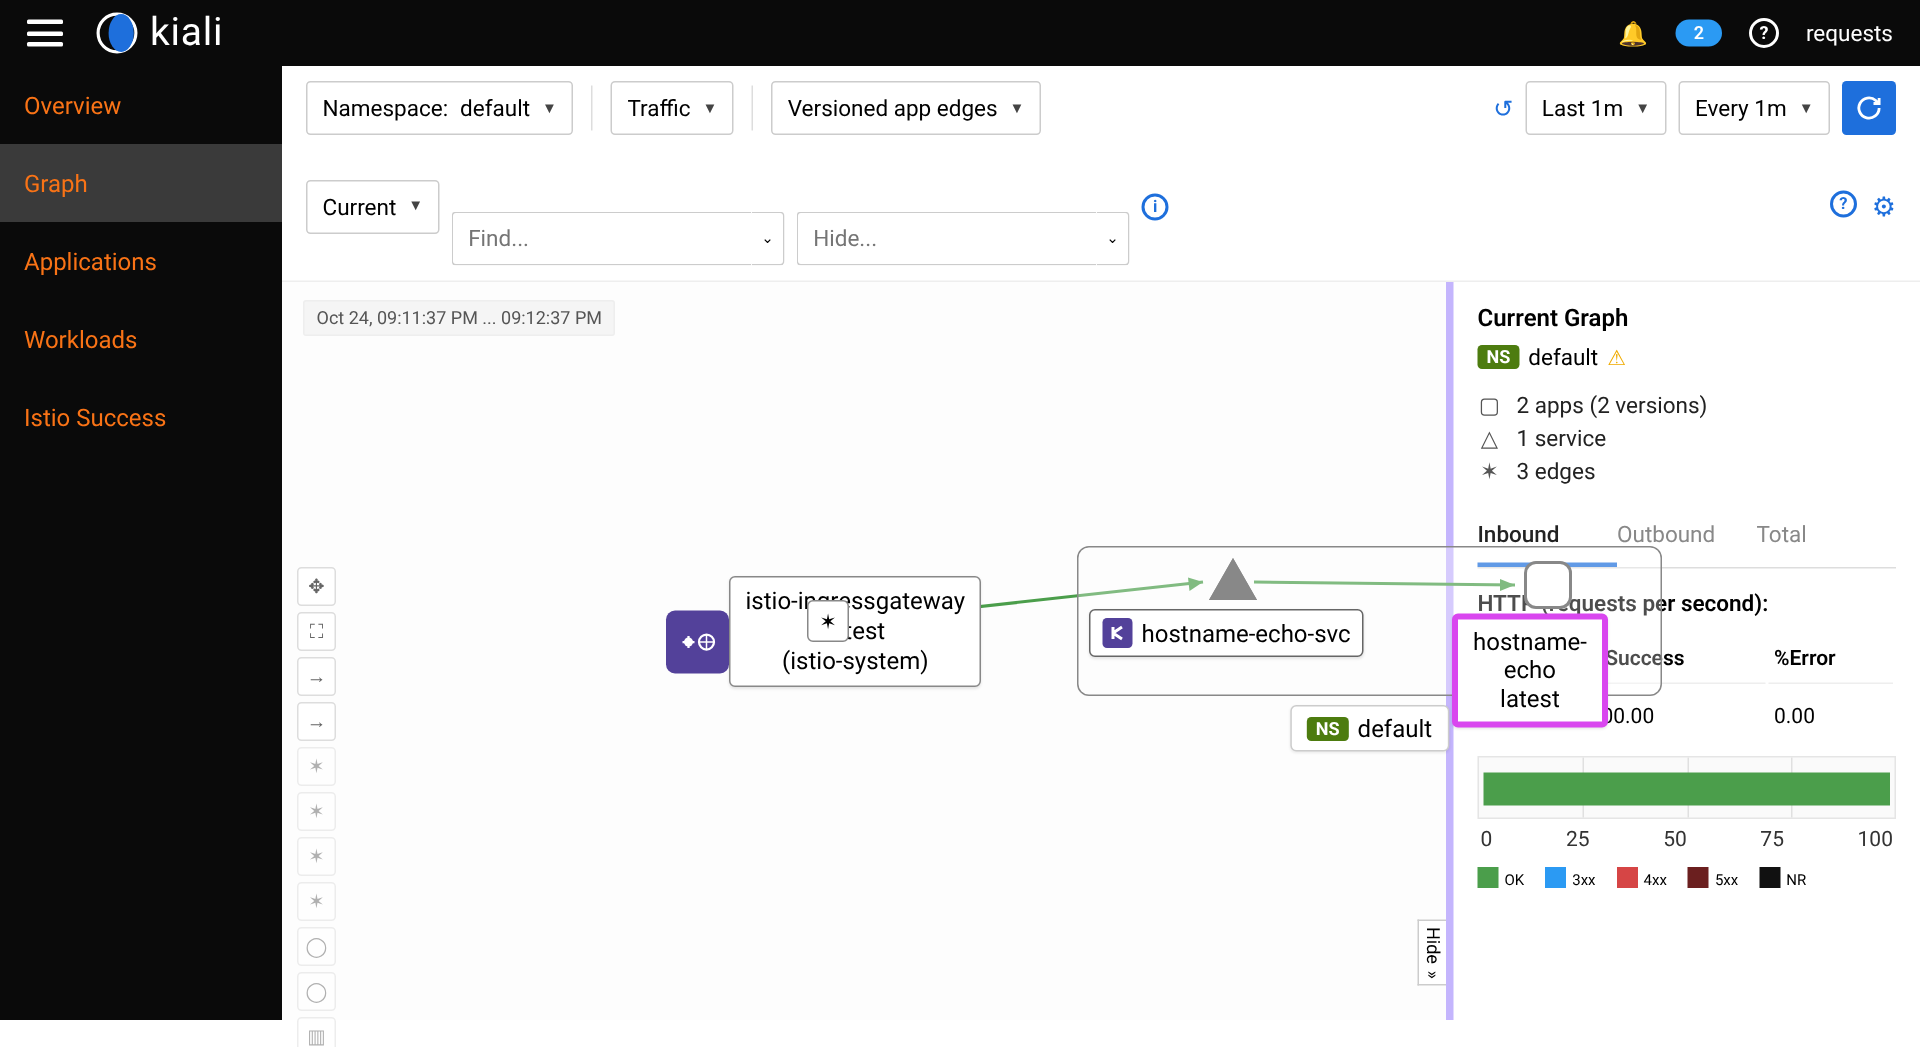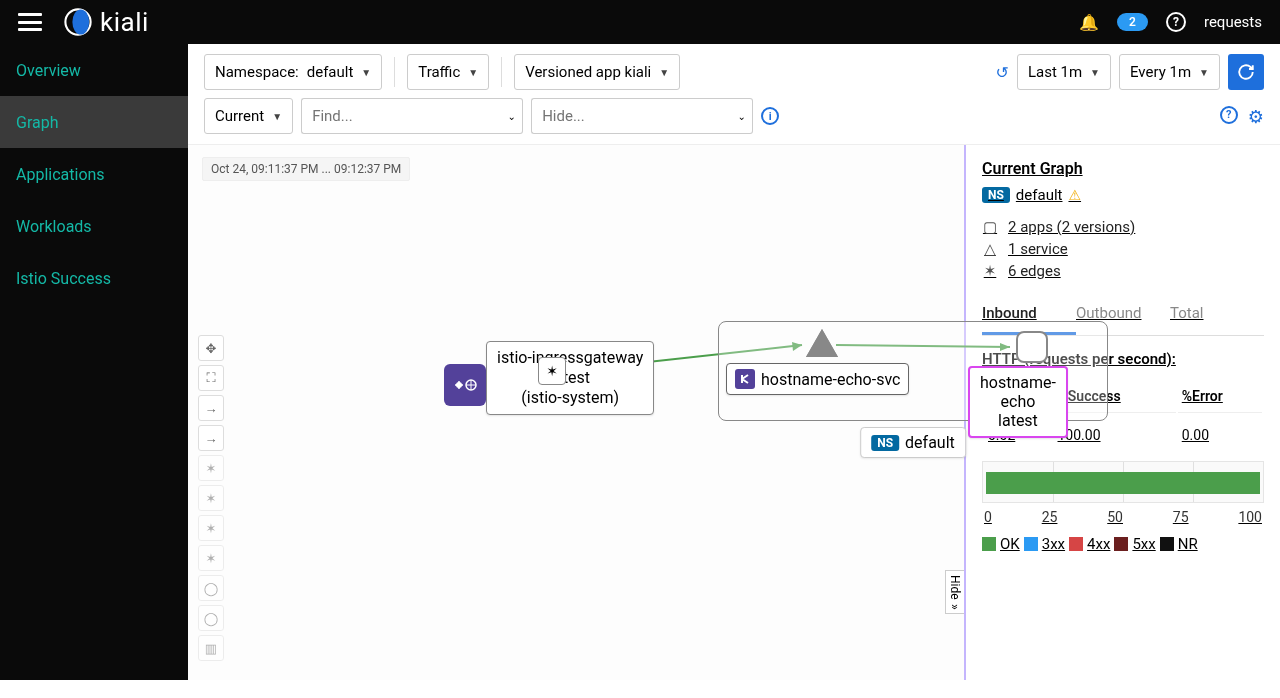--- a/index.html
+++ b/index.html
@@ -11,38 +11,38 @@
 .brand { display: flex; align-items: center; gap: 8px; font-size: 26px; font-weight: 400; letter-spacing: .5px; }
 .brand-icon { width: 28px; height: 28px; }
 .masthead-right { margin-left: auto; display: flex; align-items: center; gap: 18px; }
 .bell { font-size: 16px; }
 .badge-pill { background: #2b9af3; color: #fff; font-size: 12px; font-weight: 600; padding: 2px 12px; border-radius: 999px; }
 .q-icon { width: 20px; height: 20px; border: 2px solid #fff; border-radius: 50%; display: flex; align-items: center; justify-content: center; font-size: 12px; font-weight: 700; }
 .user { font-size: 15px; }
 
 .shell { display: flex; height: calc(100% - 62px); }
 .sidenav { width: 188px; background: #0a0a0a; }
-.sidenav-item { height: 52px; display: flex; align-items: center; padding-left: 16px; color: #14b8a6; font-size: 16px; cursor: pointer; }
+.sidenav-item { height: 52px; display: flex; align-items: center; padding-left: 16px; color: #f97316; font-size: 16px; cursor: pointer; }
 .sidenav-item.active { background: #3a3a3a; }
 
 .main { flex: 1; background: #fff; display: flex; flex-direction: column; }
 .toolbar { padding: 10px 16px 0 16px; display: flex; flex-wrap: wrap; gap: 8px; align-items: center; justify-content: space-between; }
 .select { background: #fff; border: 1px solid #ccc; border-radius: 3px; height: 36px; display: inline-flex; align-items: center; padding: 0 10px; font-size: 15px; cursor: pointer; gap: 8px; }
 .caret { font-size: 10px; color: #444; }
 .vbar { width: 1px; height: 30px; background: #ddd; margin: 0 4px; }
 .toolbar-right { margin-left: auto; display: flex; align-items: center; gap: 8px; }
 .refresh-btn { width: 36px; height: 36px; background: #1e6fdc; border-radius: 3px; display: flex; align-items: center; justify-content: center; color: #fff; cursor: pointer; }
 .history-icon { color: #1e6fdc; }
 
 .toolbar2 { padding: 8px 16px 10px 16px; display: flex; gap: 8px; align-items: center; }
 .text-input { height: 36px; border: 1px solid #ccc; border-radius: 3px; padding: 0 10px; font-size: 15px; }
 .text-input.find { width: 200px; }
 .text-input.hide { width: 200px; }
 .dd-caret { width: 22px; height: 36px; border: 1px solid #ccc; border-left: none; border-radius: 0 3px 3px 0; display: flex; align-items: center; justify-content: center; font-size: 10px; background: #fff; cursor: pointer; }
-.combo { display: flex; }
+.combo { display: flex; margin-top: 43px; }
 .combo input { border-radius: 3px 0 0 3px; border-right: none; }
 .info-icon { width: 18px; height: 18px; border: 2px solid #1e6fdc; border-radius: 50%; display: flex; align-items: center; justify-content: center; font-size: 11px; font-weight: 700; color: #1e6fdc; }
 .toolbar2-right { margin-left: auto; display: flex; gap: 10px; }
 .gear-icon { color: #1e6fdc; font-size: 18px; }
 
 .canvas-area { flex: 1; display: flex; border-top: 1px solid #eee; position: relative; }
 .canvas { flex: 1; position: relative; background: #fdfdfd; }
 .timestamp { position: absolute; top: 12px; left: 14px; background: #f5f5f5; border: 1px solid #eee; padding: 4px 8px; font-size: 12px; color: #555; border-radius: 2px; }
 .canvas-tools { position: absolute; left: 10px; top: 190px; display: flex; flex-direction: column; gap: 4px; }
 .tool-btn { width: 26px; height: 26px; border: 1px solid #ddd; background: #fff; border-radius: 3px; display: flex; align-items: center; justify-content: center; font-size: 13px; color: #666; cursor: pointer; }
@@ -51,54 +51,54 @@
 .graph-svg { position: absolute; left: 0; top: 0; }
 
 .node-ingress { position: absolute; left: 256px; top: 196px; }
 .node-ingress-icon { width: 42px; height: 42px; background: #53419a; border-radius: 6px; display: flex; align-items: center; justify-content: center; color: #fff; position: absolute; left: 0; top: 23px; z-index: 2; }
 .node-ingress-label { margin-left: 42px; background: #fff; border: 1px solid #888; border-radius: 4px; padding: 6px 10px; text-align: center; font-size: 16px; line-height: 1.25; box-shadow: 0 1px 2px rgba(0,0,0,.1); position: relative; z-index: 1; }
 
 .node-atom { position: absolute; left: 350px; top: 212px; width: 28px; height: 28px; background: #fff; border: 1px solid #888; border-radius: 4px; display: flex; align-items: center; justify-content: center; font-size: 14px; z-index: 3; }
 
 .ns-group { position: absolute; left: 530px; top: 176px; width: 390px; height: 100px; border: 1px solid #888; border-radius: 8px; background: rgba(255,255,255,.3); }
 .ns-label-box { position: absolute; bottom: -38px; left: 50%; transform: translateX(-50%); background: #fff; border: 1px solid #ccc; border-radius: 4px; padding: 5px 10px; display: flex; align-items: center; gap: 6px; font-size: 16px; box-shadow: 0 1px 2px rgba(0,0,0,.08); }
-.ns-chip { background: #0369a1; color: #fff; font-size: 12px; font-weight: 700; padding: 1px 6px; border-radius: 3px; }
+.ns-chip { background: #4d7c0f; color: #fff; font-size: 12px; font-weight: 700; padding: 1px 6px; border-radius: 3px; }
 
 .svc-triangle { position: absolute; left: 620px; top: 186px; width: 0; height: 0; border-left: 14px solid transparent; border-right: 14px solid transparent; border-bottom: 24px solid #fff; filter: drop-shadow(0 0 0 #888); z-index: 3; }
 .svc-triangle:before { content: ""; position: absolute; left: -16px; top: -2px; width: 0; height: 0; border-left: 16px solid transparent; border-right: 16px solid transparent; border-bottom: 28px solid #888; z-index: -1; }
 .svc-label { position: absolute; left: 538px; top: 218px; background: #fff; border: 1px solid #666; border-radius: 4px; padding: 5px 8px; font-size: 16px; display: flex; align-items: center; gap: 6px; z-index: 3; box-shadow: 0 1px 2px rgba(0,0,0,.1); }
 .svc-chip { background: #53419a; color: #fff; width: 20px; height: 20px; border-radius: 3px; display: flex; align-items: center; justify-content: center; font-size: 12px; }
 
 .app-node-shape { position: absolute; left: 828px; top: 186px; width: 32px; height: 32px; border: 2px solid #888; border-radius: 8px; background: #fff; z-index: 3; }
-.app-label { position: absolute; left: 780px; top: 221px; background: #fff; border: 2px solid #d946ef; border-radius: 4px; padding: 5px 10px; font-size: 16px; text-align: center; line-height: 1.2; z-index: 3; box-shadow: 0 1px 2px rgba(0,0,0,.1); }
+.app-label { position: absolute; left: 780px; top: 221px; background: #fff; border: 4px solid #d946ef; border-radius: 4px; padding: 5px 10px; font-size: 16px; text-align: center; line-height: 1.2; z-index: 3; box-shadow: 0 1px 2px rgba(0,0,0,.1); }
 
 .hide-handle { position: absolute; right: 0; top: 425px; background: #fff; border: 1px solid #ccc; border-right: none; padding: 4px 2px; writing-mode: vertical-rl; font-size: 12px; cursor: pointer; display: flex; align-items: center; gap: 4px; }
 
-.side-panel { width: 316px; border-left: 2px solid #c4b5fd; padding: 14px 16px 10px 16px; overflow: hidden; font-size: 14px; text-decoration: underline; }
+.side-panel { width: 316px; border-left: 5px solid #c4b5fd; padding: 14px 16px 10px 16px; overflow: hidden; font-size: 14px; }
 .sp-title { font-size: 16px; font-weight: 600; margin-bottom: 8px; }
 .ns-row { display: flex; align-items: center; gap: 6px; font-size: 15px; margin-bottom: 14px; }
 .warn { color: #f0ab00; font-size: 14px; }
 .stat-line { display: flex; align-items: center; gap: 10px; font-size: 15px; margin: 4px 0; color: #222; }
 .stat-icon { width: 16px; display: inline-block; text-align: center; color: #555; }
 
 .tabs { display: flex; border-bottom: 1px solid #ddd; margin-top: 14px; }
 .tab { flex: 1; text-align: left; padding: 10px 0; font-size: 15px; color: #888; cursor: pointer; }
 .tab.active { color: #222; border-bottom: 3px solid #1e6fdc; font-weight: 500; }
 
 .metric-title { font-weight: 600; font-size: 15px; margin: 14px 0 10px 0; }
 .http-table { width: 100%; font-size: 14px; }
 .http-table th { text-align: left; font-weight: 600; padding: 8px 4px; border-bottom: 1px solid #eee; }
 .http-table td { padding: 12px 4px; }
 
 .bar-chart { margin-top: 4px; }
 .bar-track { height: 42px; background: #fafafa; border: 1px solid #e5e5e5; position: relative; }
 .bar-fill { position: absolute; left: 1%; top: 10px; height: 22px; background: #4b9e4b; width: 98%; }
 .bar-grid { position: absolute; top: 0; bottom: 0; width: 1px; background: #e0e0e0; }
 .axis { display: flex; justify-content: space-between; font-size: 14px; color: #333; margin-top: 6px; padding: 0 2px; }
-.legend { display: flex; gap: 4px; margin-top: 10px; font-size: 15px; align-items: flex-end; }
+.legend { display: flex; gap: 14px; margin-top: 10px; font-size: 10px; align-items: flex-end; }
 .sw { width: 14px; height: 14px; display: inline-block; margin-right: 4px; vertical-align: -2px; }
 </style>
 </head>
 <body>
 
 <div class="masthead">
   <div class="hamburger">
       <span></span>
       <span></span>
       <span></span>
@@ -136,21 +136,21 @@
         <span>default</span>
         <span class="caret">▼</span>
       </div>
       <div class="vbar"></div>
       <div class="select">
         <span>Traffic</span>
         <span class="caret">▼</span>
       </div>
       <div class="vbar"></div>
       <div class="select">
-        <span>Versioned app kiali</span>
+        <span>Versioned app edges</span>
         <span class="caret">▼</span>
       </div>
       <div class="toolbar-right">
         <span class="history-icon">↺</span>
         <div class="select">
           <span>Last 1m</span>
           <span class="caret">▼</span>
         </div>
         <div class="select">
           <span>Every 1m</span>
@@ -267,21 +267,21 @@
         <div class="stat-line">
             <span class="stat-icon">▢</span>
             <span>2 apps (2 versions)</span>
           </div>
         <div class="stat-line">
             <span class="stat-icon">△</span>
             <span>1 service</span>
           </div>
         <div class="stat-line">
             <span class="stat-icon">✶</span>
-            <span>6 edges</span>
+            <span>3 edges</span>
           </div>
 
         <div class="tabs">
           <div class="tab active">Inbound</div>
           <div class="tab">Outbound</div>
           <div class="tab">Total</div>
         </div>
 
         <div class="metric-title">HTTP (requests per second):</div>
         <table class="http-table">

